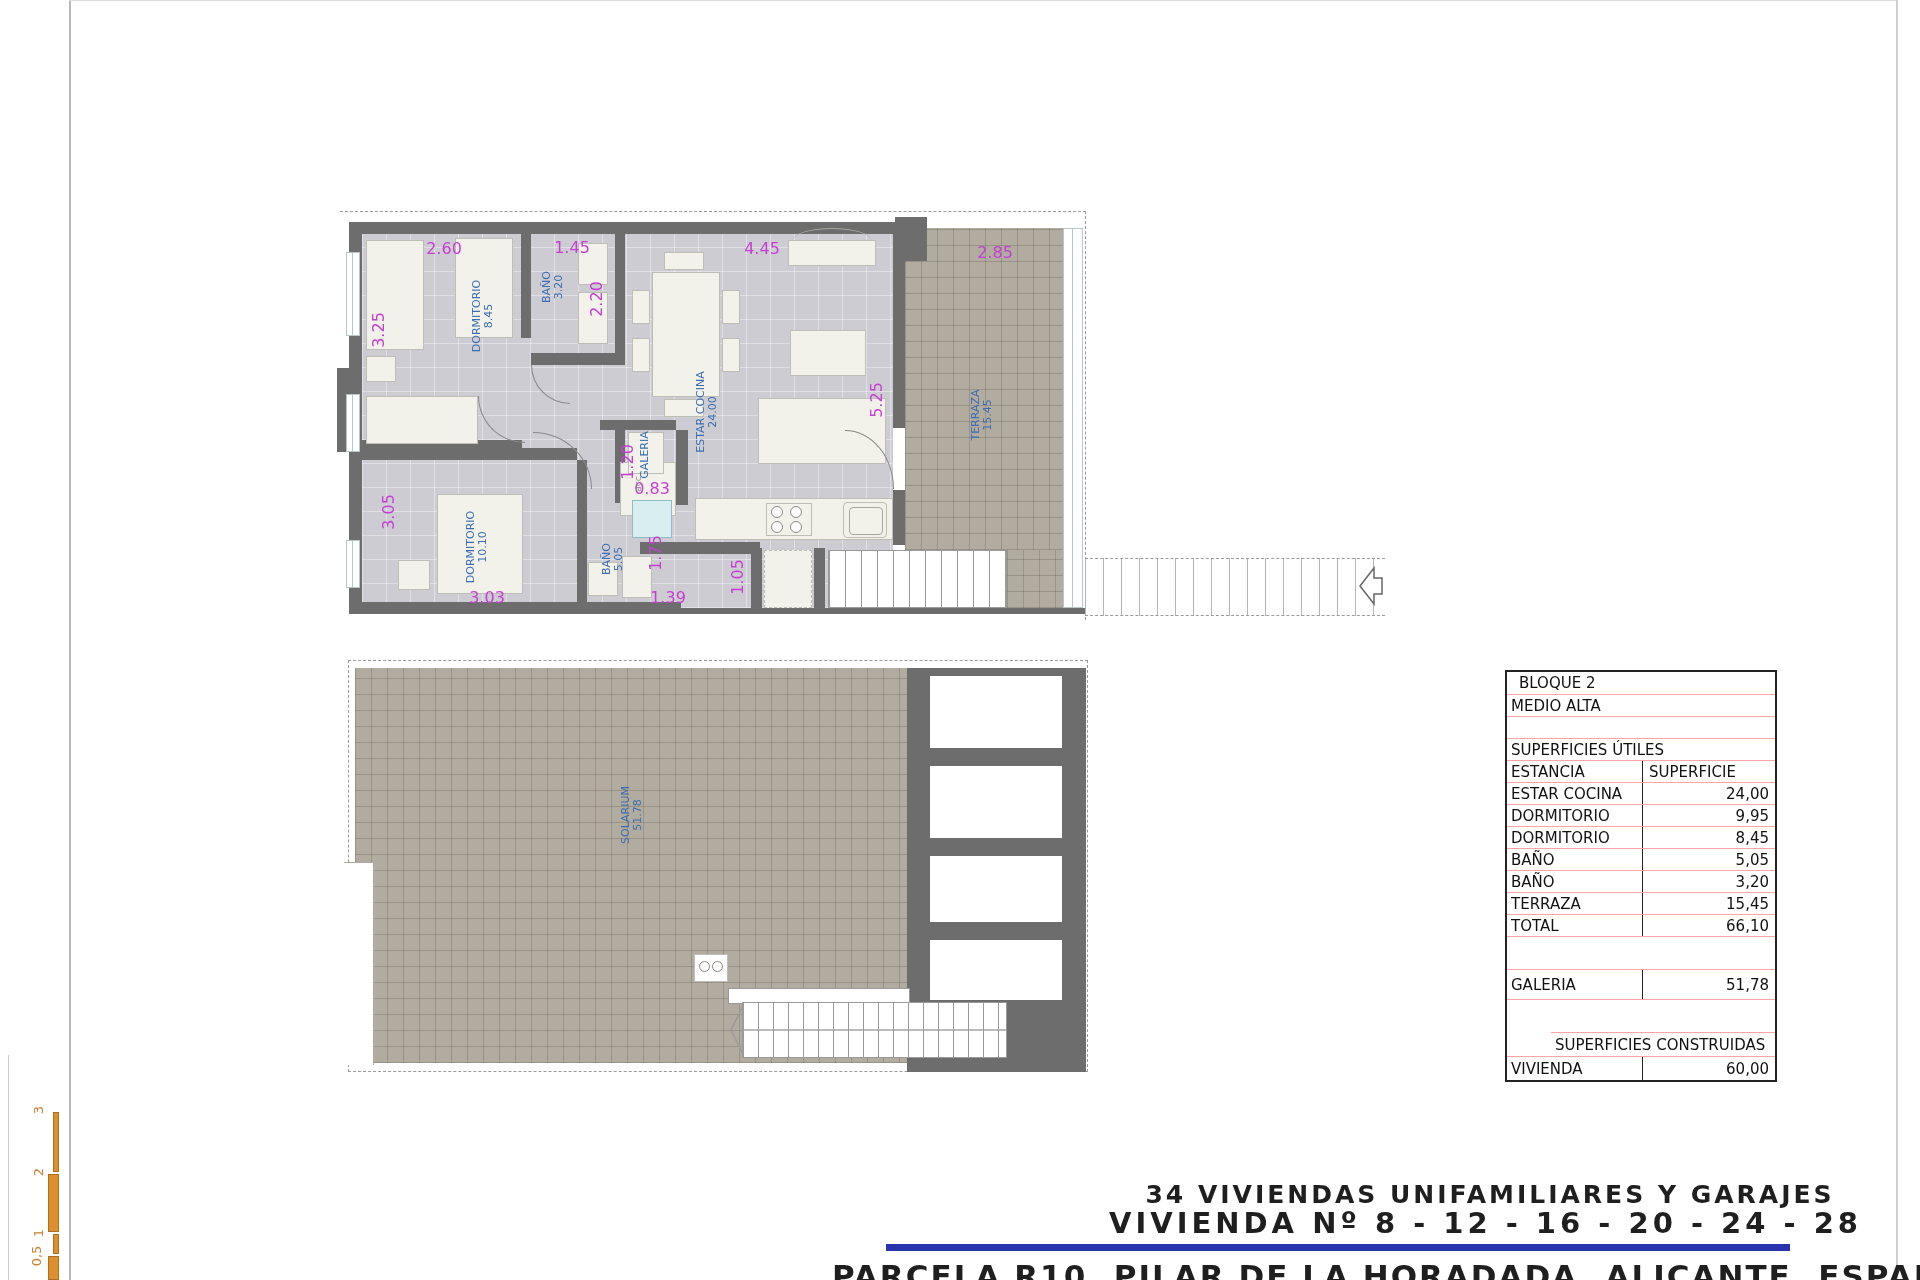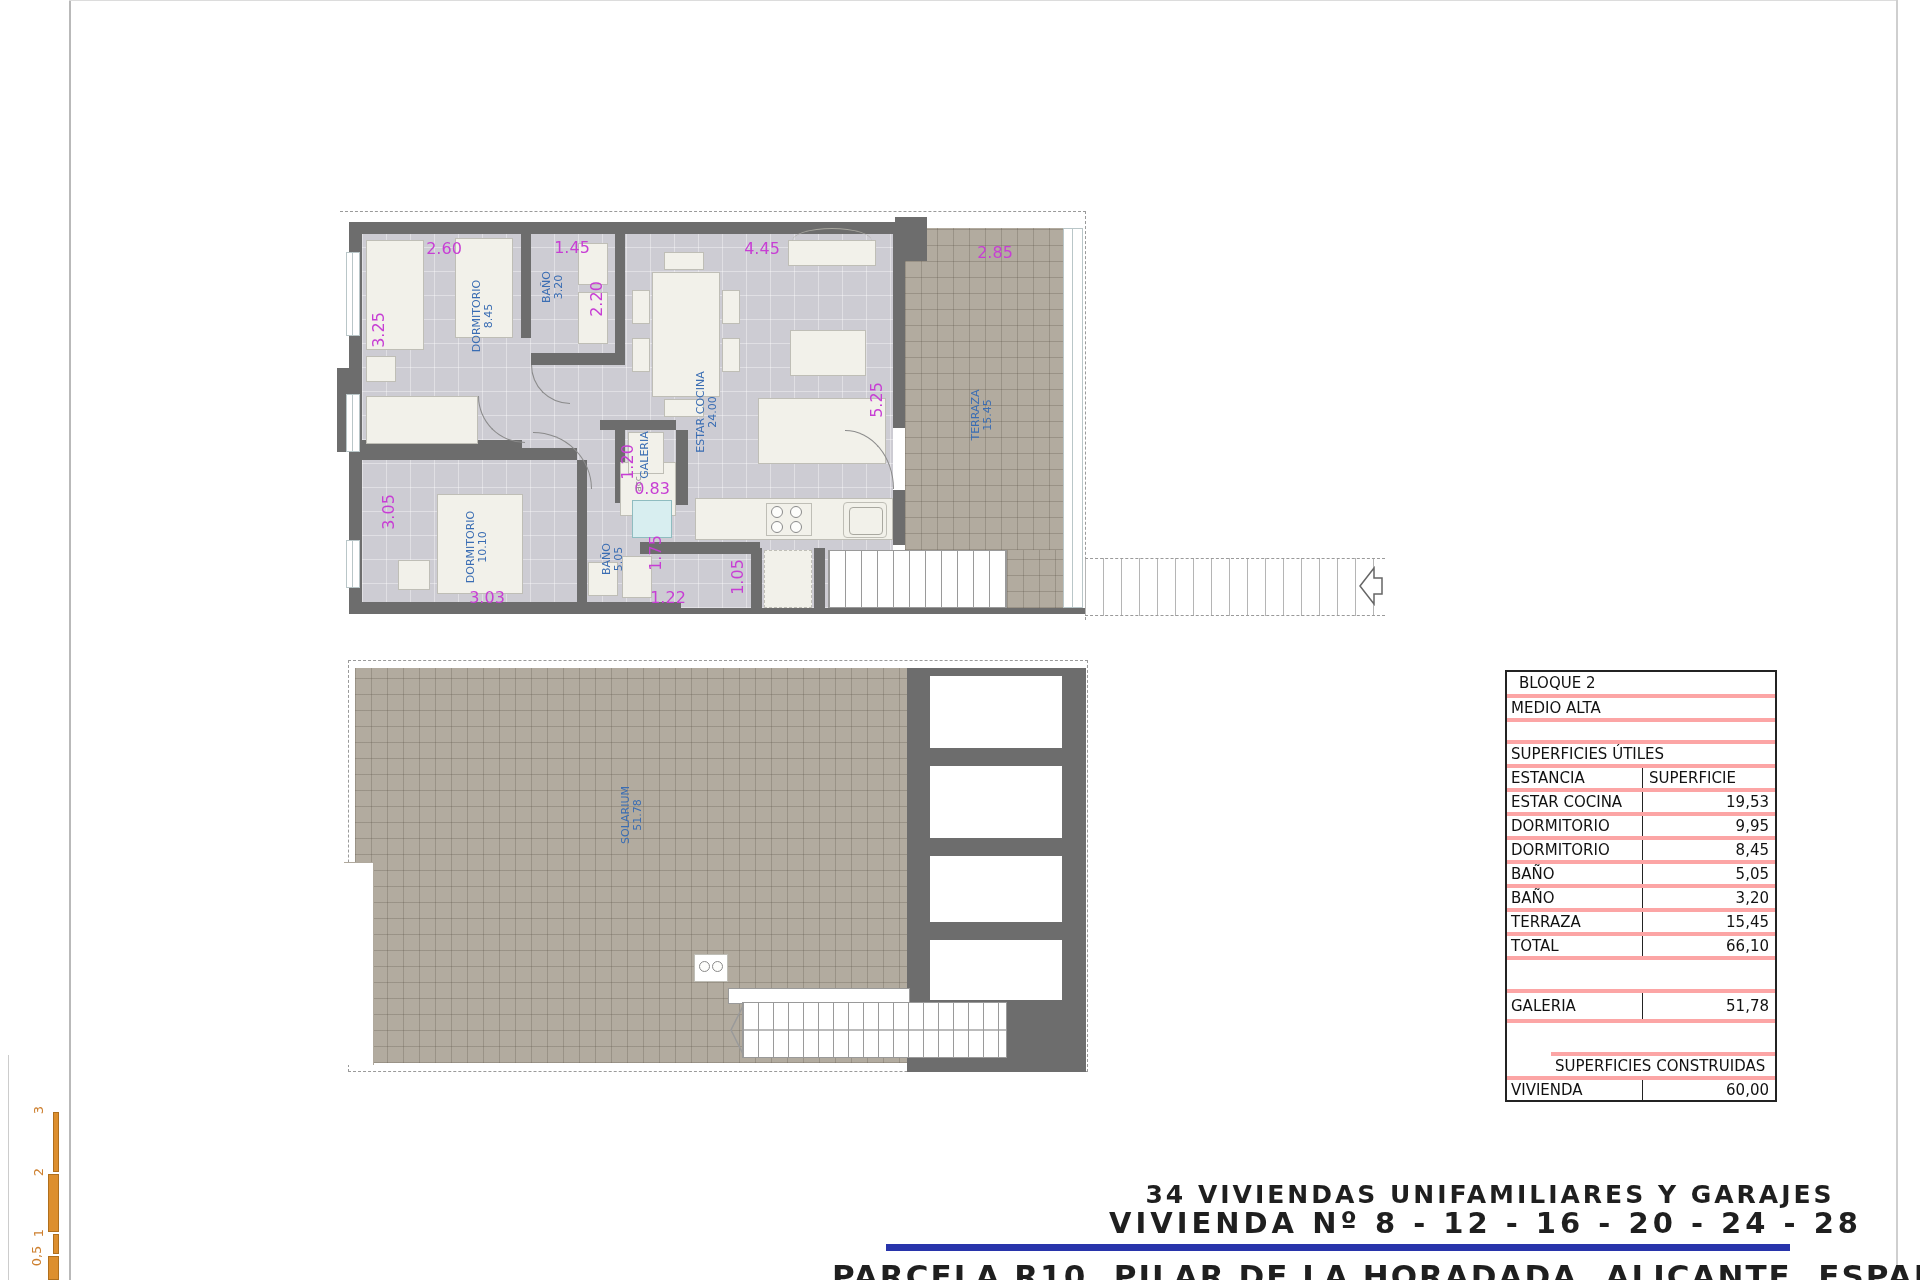--- a/index.html
+++ b/index.html
@@ -31,21 +31,21 @@
   .dim{position:absolute;color:#c73ed4;font-size:16px;white-space:nowrap;
        transform:translate(-50%,-50%);z-index:9;}
   .dim.rot{transform:translate(-50%,-50%) rotate(-90deg);}
   .rlabel{position:absolute;color:#3a6db3;font-size:11px;line-height:12px;text-align:center;
           white-space:pre;transform:translate(-50%,-50%) rotate(-90deg);z-index:9;}
   .misc{position:absolute;color:#8d8d8d;font-size:9px;transform:translate(-50%,-50%) rotate(-90deg);z-index:9;}
   .circle{position:absolute;border:1px solid #8a8a8a;border-radius:50%;background:#fdfdfb;box-sizing:border-box;}
   
   #areatable{position:absolute;left:1505px;top:670px;width:272px;border:2px solid #232323;
              box-sizing:border-box;background:#fff;font-size:15px;color:#111;}
-  .trow{display:flex;align-items:center;border-top:4px solid #fca5a5;box-sizing:border-box;}
+  .trow{display:flex;align-items:center;border-top:1px solid #fca5a5;box-sizing:border-box;}
   .trow:first-child{border-top:none;padding-left:8px;}
   .tlabel{flex:1;padding:1px 4px;white-space:nowrap;overflow:hidden;}
   .tvalue{width:133px;align-self:stretch;display:flex;align-items:center;justify-content:flex-end;
           padding:1px 6px;box-sizing:border-box;}
   .tvalue.divided{border-left:1px solid #232323;}
   .tvalue.alignl{justify-content:flex-start;}
   
   .t1{position:absolute;left:1140px;top:1180px;width:700px;text-align:center;
       font-size:25px;font-weight:bold;letter-spacing:3px;color:#1f1f1f;white-space:nowrap;}
   .t2{position:absolute;left:1102px;top:1206px;width:760px;text-align:right;
@@ -158,21 +158,21 @@
       <span class="dim" style="left: 762px; top: 248px;">4.45</span>
       <span class="dim" style="left: 995px; top: 252px;">2.85</span>
       <span class="dim rot" style="left: 378px; top: 330px;">3.25</span>
       <span class="dim rot" style="left: 596px; top: 299px;">2.20</span>
       <span class="dim rot" style="left: 876px; top: 400px;">5.25</span>
       <span class="dim rot" style="left: 627px; top: 462px;">1.20</span>
       <span class="dim" style="left: 652px; top: 488px;">0.83</span>
       <span class="dim rot" style="left: 388px; top: 512px;">3.05</span>
       <span class="dim" style="left: 487px; top: 597px;">3.03</span>
       <span class="dim rot" style="left: 655px; top: 553px;">1.75</span>
-      <span class="dim" style="left: 668px; top: 597px;">1.22</span>
+      <span class="dim" style="left: 668px; top: 597px;">1.39</span>
       <span class="dim rot" style="left: 737px; top: 577px;">1.05</span>
       <span class="rlabel" style="left: 483px; top: 316px;">DORMITORIO
 8.45</span>
       <span class="rlabel" style="left: 553px; top: 287px;">BAÑO
 3.20</span>
       <span class="rlabel" style="left: 707px; top: 412px;">ESTAR COCINA
 24.00</span>
       <span class="rlabel" style="left: 645px; top: 455px;">GALERIA</span>
       <span class="rlabel" style="left: 477px; top: 547px;">DORMITORIO
 10.10</span>
@@ -223,21 +223,21 @@
     </div>
     <div class="trow" style="min-height: 22px;">
       <div class="tlabel">SUPERFICIES ÚTILES</div>
     </div>
     <div class="trow" style="min-height: 22px;">
       <div class="tlabel">ESTANCIA</div>
       <div class="tvalue divided alignl">SUPERFICIE</div>
     </div>
     <div class="trow" style="min-height: 22px;">
       <div class="tlabel">ESTAR COCINA</div>
-      <div class="tvalue divided">19,53</div>
+      <div class="tvalue divided">24,00</div>
     </div>
     <div class="trow" style="min-height: 22px;">
       <div class="tlabel">DORMITORIO</div>
       <div class="tvalue divided">9,95</div>
     </div>
     <div class="trow" style="min-height: 22px;">
       <div class="tlabel">DORMITORIO</div>
       <div class="tvalue divided">8,45</div>
     </div>
     <div class="trow" style="min-height: 22px;">

